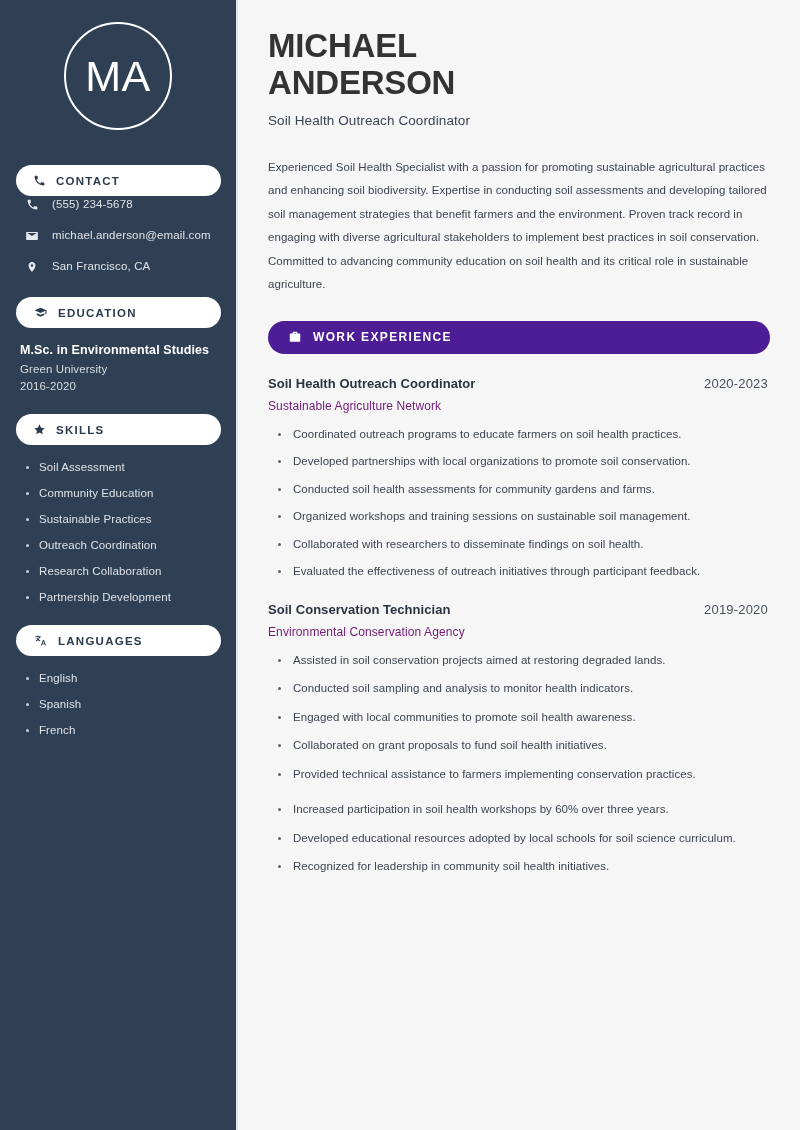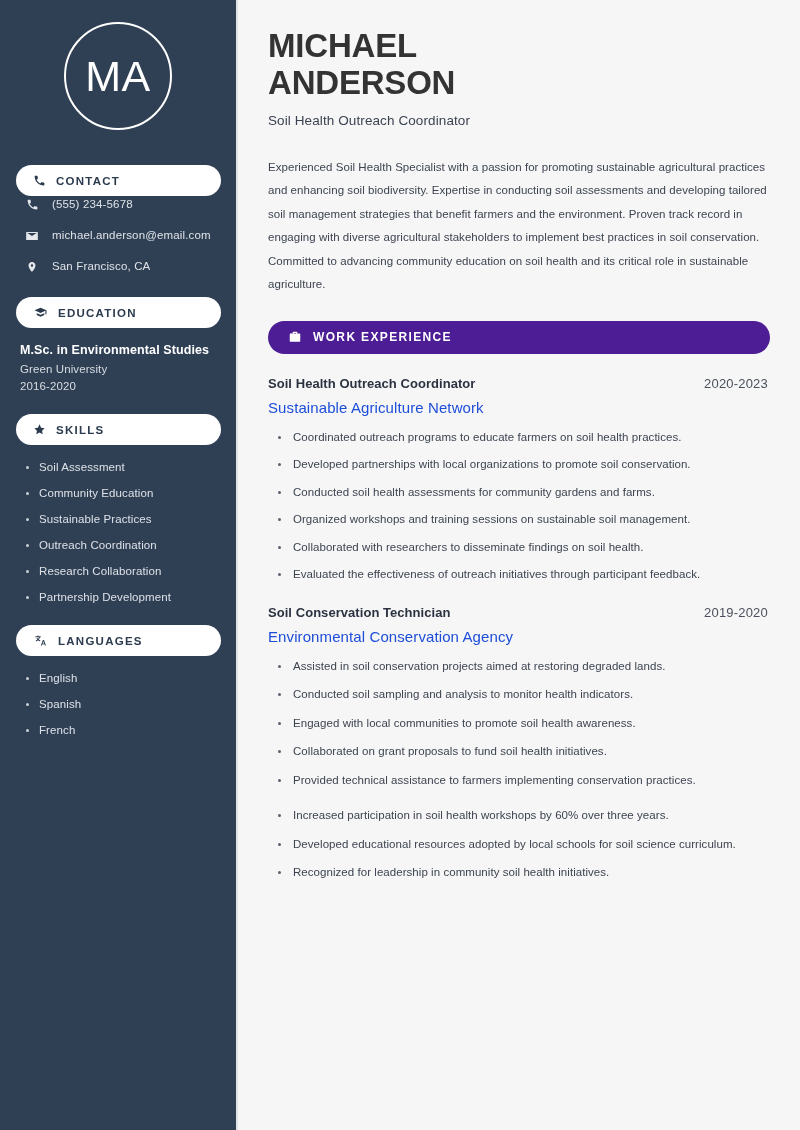--- a/index.html
+++ b/index.html
@@ -189,22 +189,22 @@
   }
   .job-dates {
     font-size: 13px;
     color: #4a515c;
     letter-spacing: 0.2px;
     white-space: nowrap;
     padding-right: 2px;
   }
   .job-company {
     margin-top: 8px;
-    font-size: 15px;
-    color: #1d4ed8;
+    font-size: 12px;
+    color: #701a75;
     letter-spacing: 0.1px;
   }
   .bullets {
     margin-top: 14px;
     list-style: none;
     padding-left: 10px;
   }
   .bullets li {
     position: relative;
     padding-left: 15px;

